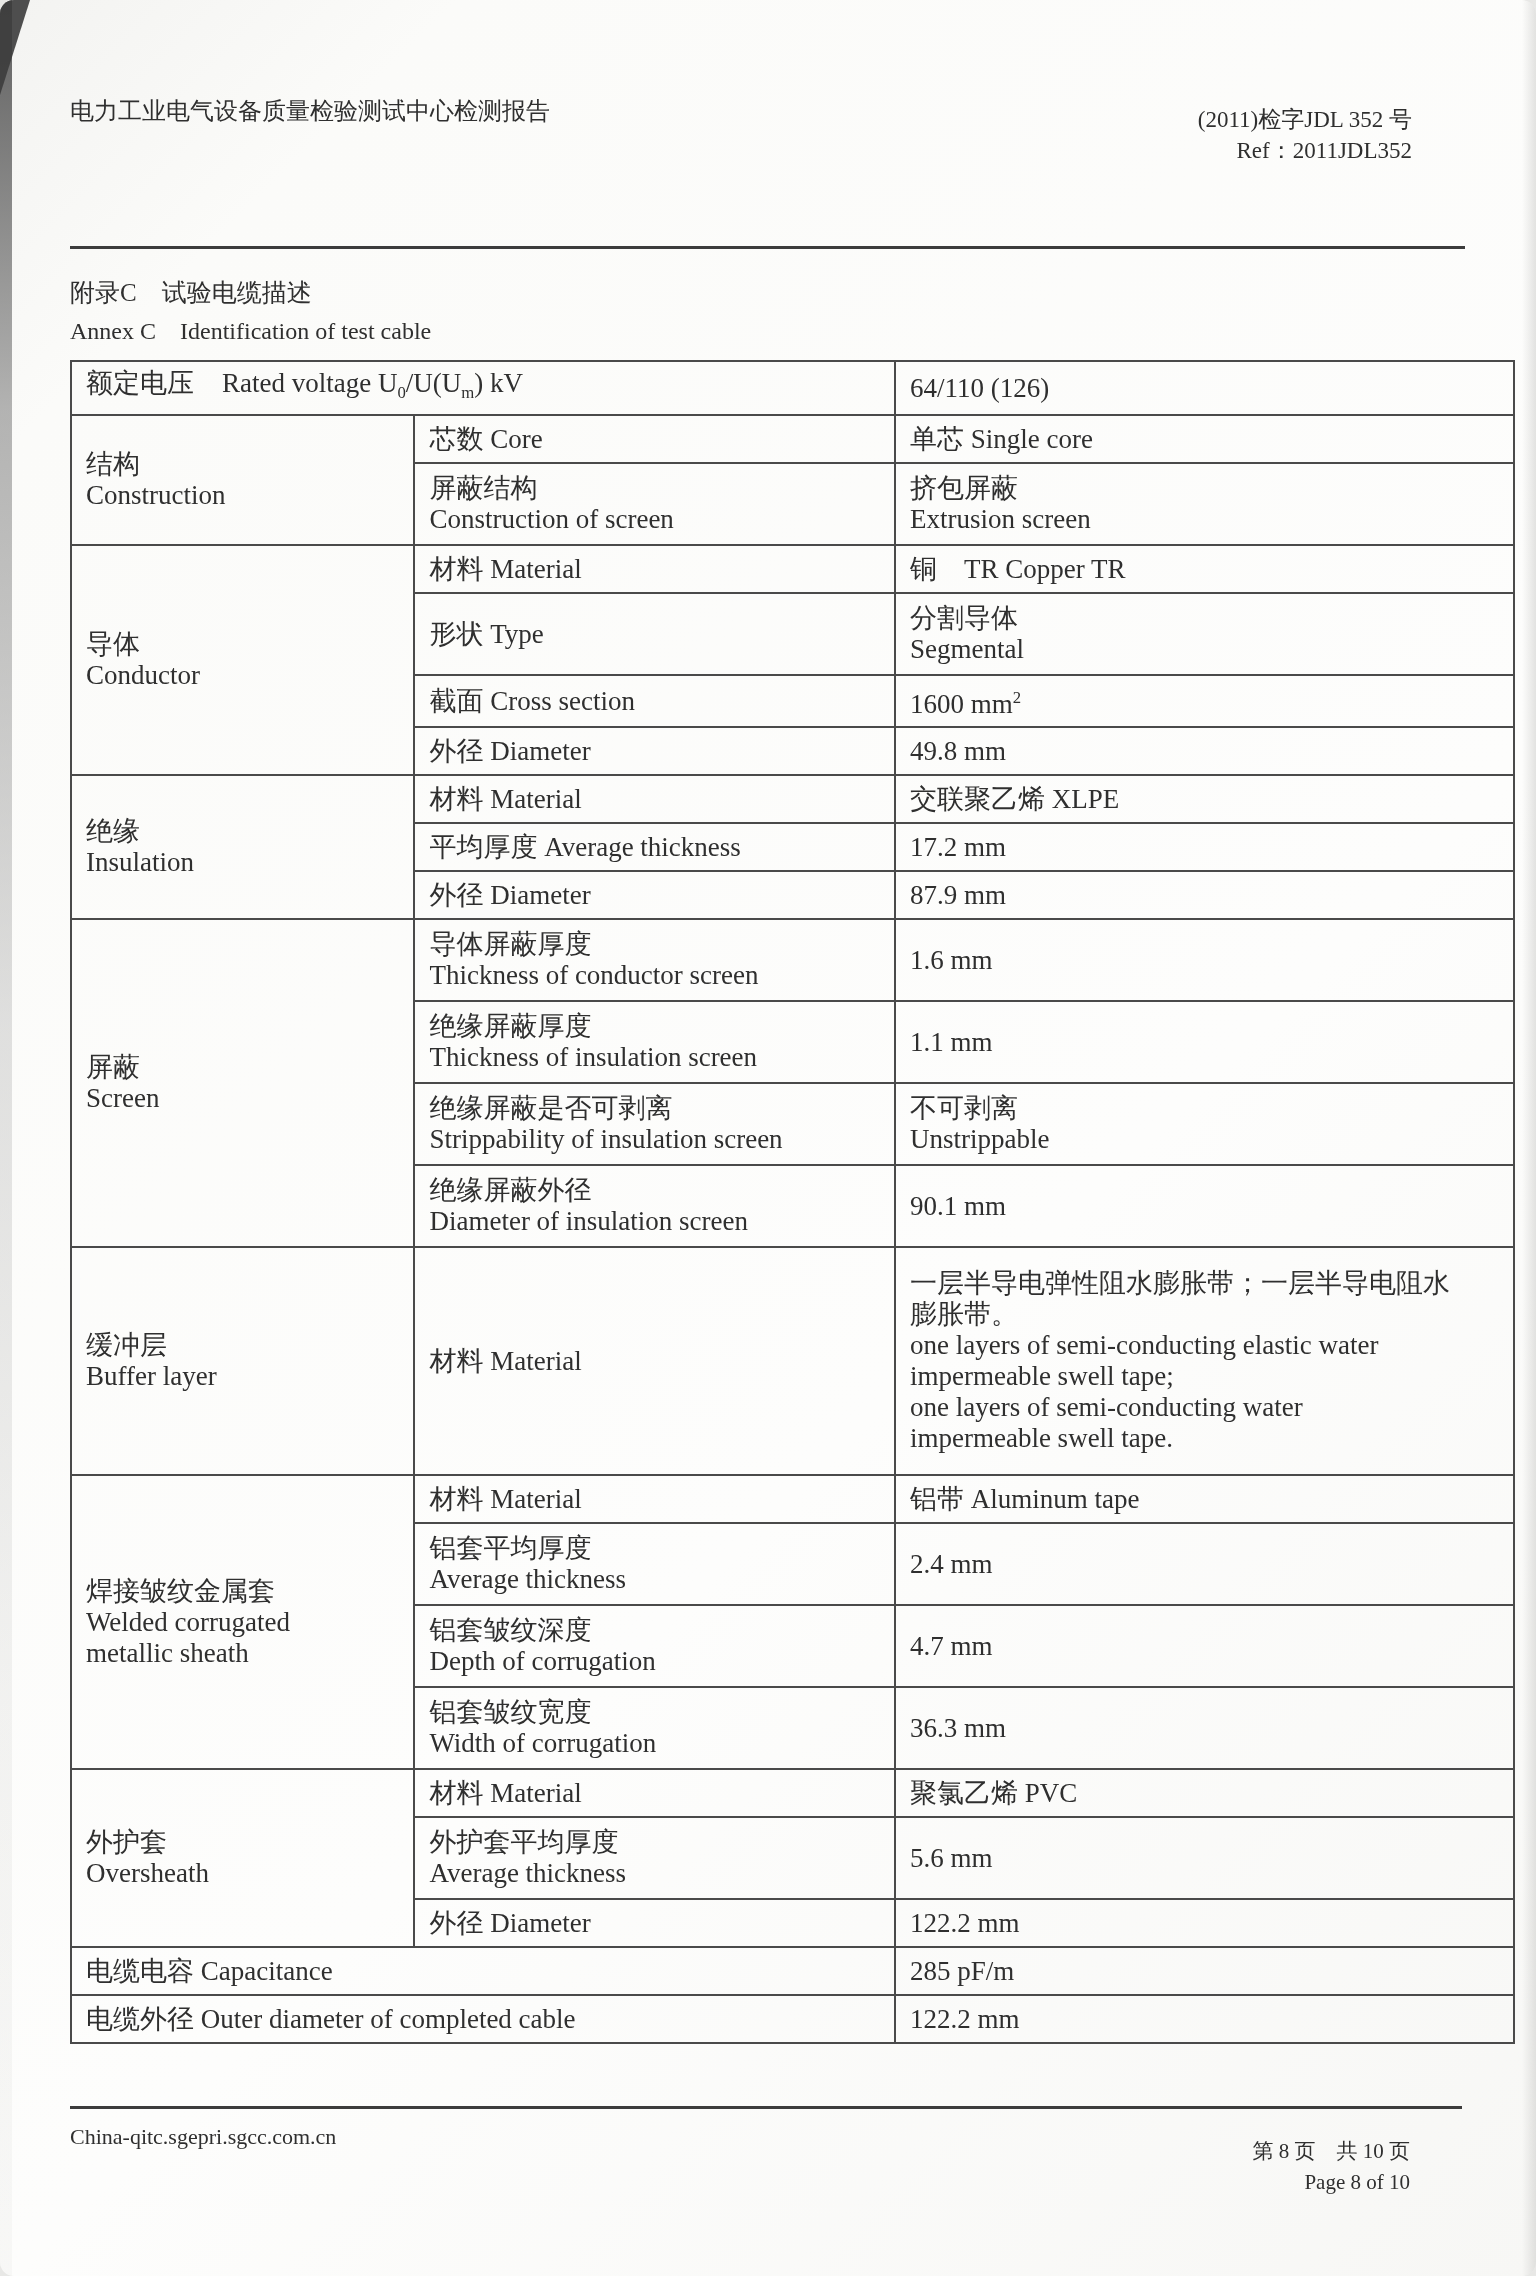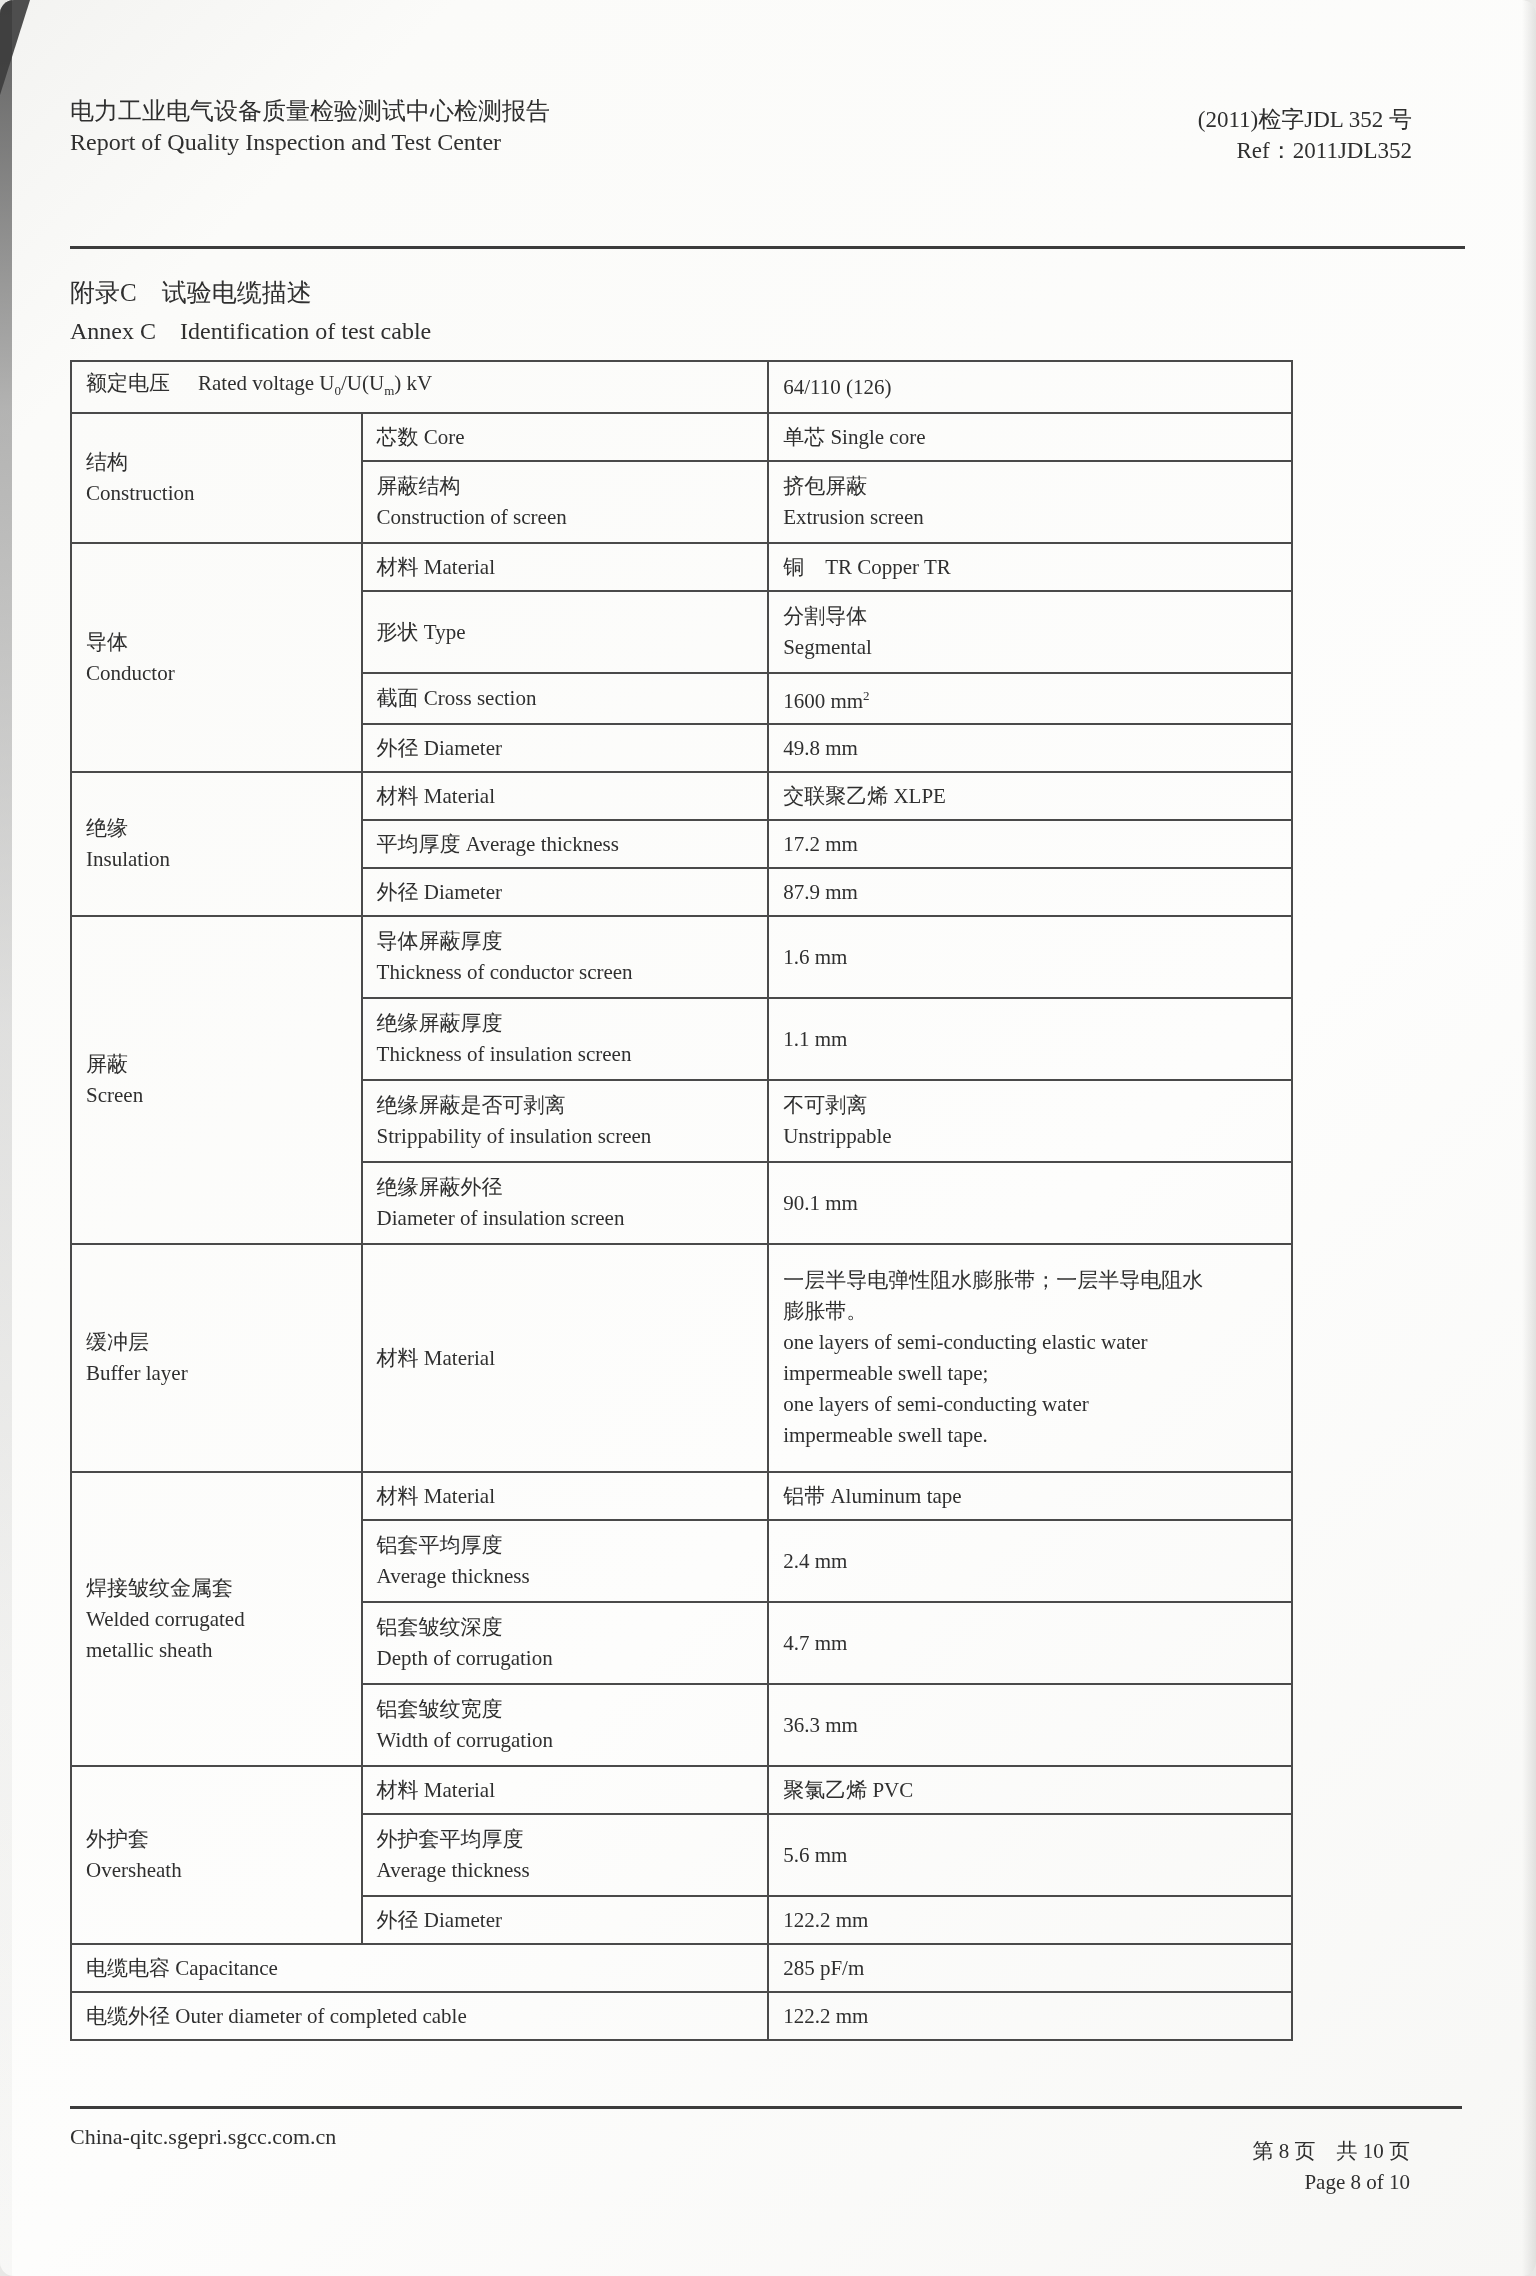--- a/index.html
+++ b/index.html
@@ -19,22 +19,22 @@
 
   .hdr-left { position:absolute; left:70px; top:96px; font-size:24px; line-height:31px; }
   .hdr-right { position:absolute; right:124px; top:104px; font-size:23px; line-height:31px; text-align:right; }
   .rule { position:absolute; left:70px; height:3px; background:#3c3c3c; }
   .rule.hdr { top:246px; width:1395px; }
   .rule.ftr { top:2106px; width:1392px; }
 
   .annex-zh { position:absolute; left:70px; top:276px; font-size:25px; }
   .annex-en { position:absolute; left:70px; top:315px; font-size:24px; }
 
-  table.idtable { position:absolute; left:70px; top:360px; width:1223px;
-    border-collapse:collapse; table-layout:fixed; font-size:21px; }
+  table.idtable { position:absolute; left:70px; top:360px; width:1445px;
+    border-collapse:collapse; table-layout:fixed; font-size:27px; }
   table.idtable td { border:2px solid #4a4a4a; padding:6px 14px;
     vertical-align:middle; white-space:pre-line; line-height:31px; overflow:hidden; }
   td.grp { padding-left:20px; }
   tr.rs { height:48px; }
   tr.rd { height:82px; }
   tr.rbuf { height:228px; }
   sub { font-size:0.62em; }
   sup { font-size:0.62em; }
   .zh-gap { margin-right:28px; }
 
@@ -44,21 +44,20 @@
 </head>
 <body>
 
 <div class="page">
   <div class="scan-strip"></div>
   <div class="scan-corner"></div>
   <div class="scan-right"></div>
 
   <div class="hdr-left">
     <div>电力工业电气设备质量检验测试中心检测报告</div>
-    <div>Report of Quality Inspection and Test Center</div>
   </div>
   <div class="hdr-right">
     <div>(2011)检字JDL 352 号</div>
     <div>Ref：2011JDL352</div>
   </div>
   <div class="rule hdr"></div>
 
   <div class="annex-zh">附录C　试验电缆描述</div>
   <div class="annex-en">Annex C　Identification of test cable</div>
 

